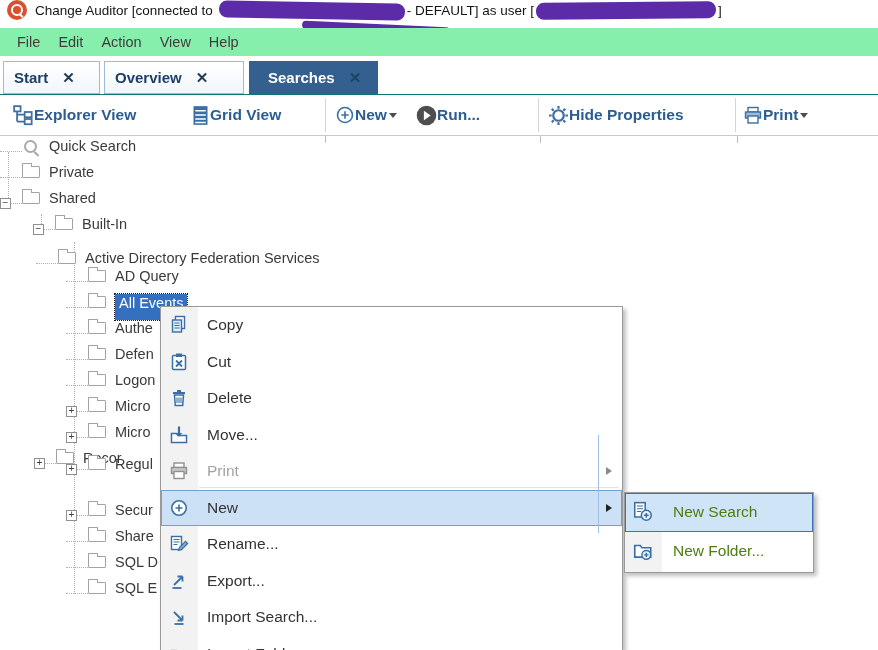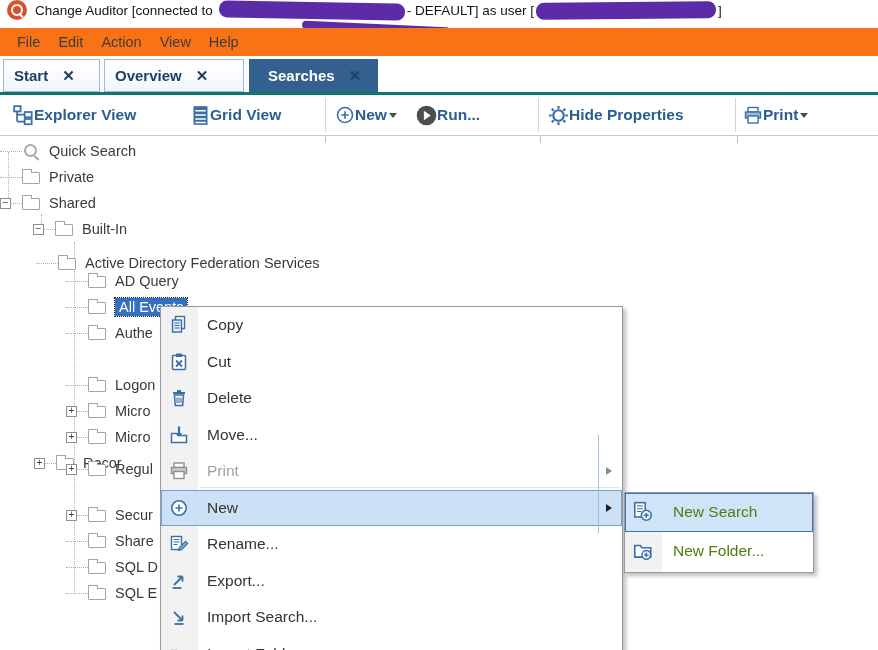--- a/index.html
+++ b/index.html
@@ -16,26 +16,26 @@
     background:#fff; transform:rotate(45deg); transform-origin:0 0; }
   .titletext { margin-left:8px; font-size:13.5px; color:#141414; display:flex; align-items:center; white-space:pre; }
   .redact { display:inline-block; height:17px; background:#5c2ca8; border-radius:8px; vertical-align:middle; }
   .redact.r1 { width:186px; transform:rotate(1deg); margin:0 2px; }
   .redact.r2 { width:180px; transform:rotate(-0.6deg); margin:0 2px; }
   .redact-tail { position:absolute; left:302px; top:24px; width:148px; height:8px;
     background:#5c2ca8; border-radius:5px; transform:rotate(2.6deg); }
 
   
   .menubar { position:absolute; left:0; top:28px; width:878px; height:28px;
-    background:#f97316; display:flex; align-items:center; padding-left:8px; }
+    background:#86efac; display:flex; align-items:center; padding-left:8px; }
   .menubar .mitem { font-size:14.5px; color:#3d3d3d; padding:0 9px; }
 
   
   .tabbar { position:absolute; left:0; top:56px; width:878px; height:39px; background:#fff;
-    border-bottom:3px solid #0f766e; }
+    border-bottom:1px solid #0f766e; }
   .tab { position:absolute; bottom:0; height:33px; display:flex; align-items:center;
     border:1px solid #9fb9d8; background:linear-gradient(#ffffff,#f2f6fb);
     font-size:15px; font-weight:bold; color:#1d3f66; padding:0 10px; }
   .tab .tlabel { margin-right:14px; }
   .tab-close { font-size:15px; font-weight:bold; color:#1e3c5a; }
   .tab-close::after { content:"\2715"; }
   .tab.active { background:#33608f; border-color:#33608f; color:#fff; }
   .tab.active .tab-close { color:#1f4264; }
   .tab.t0 { left:3px;  width:97px; }
   .tab.t1 { left:104px; width:140px; }
@@ -47,21 +47,21 @@
     border-bottom:1px solid #c8c8c8; }
   .tsep { position:absolute; top:3px; height:34px; width:1px; background:#d4d4d4; }
   .tbtn { position:absolute; top:0; height:40px; display:flex; align-items:center; cursor:default; }
   .tbtn .blabel { font-size:15.5px; font-weight:600; color:#2b5d92; white-space:nowrap; }
   .caret { width:0; height:0; border-left:4.5px solid transparent; border-right:4.5px solid transparent;
     border-top:5px solid #4d4d4d; margin-left:2px; }
 
   
   .tree { position:absolute; left:0; top:136px; width:878px; height:514px; background:#fff; }
   .vline { position:absolute; width:0; border-left:1px dotted #b0b0b0; }
-  .trow { position:absolute; left:0; height:26px; display:flex; align-items:center;
+  .trow { position:absolute; left:0; height:26px; display:flex; 
     font-size:14.5px; color:#3a3a3a; white-space:nowrap; }
   .slot { width:22px; flex:none; display:flex; align-items:center; }
   .stub { flex:1; height:0; border-top:1px dotted #b0b0b0; }
   .ebox { width:11px; height:11px; flex:none; border:1px solid #8f8f8f; background:#fff;
     font-size:10px; line-height:8px; text-align:center; color:#3c3c3c; }
   .ebox.minus::after { content:"\2212"; }
   .ebox.plus::after  { content:"+"; }
   .fold { width:18px; height:12px; flex:none; border:1px solid #a3a3a3; border-radius:1px;
     background:#fff; position:relative; margin-top:2px; margin-right:9px; }
   .fold::before { content:""; position:absolute; top:-4px; left:-1px; width:8px; height:3px;
@@ -257,20 +257,27 @@
     <div class="fold"></div>
     <span class="tlab sel">All Events</span>
   </div>
   <div class="trow" style="top:184px; padding-left:66px">
     <div class="slot">
         <div class="stub"></div>
       </div>
     <div class="fold"></div>
     <span class="tlab">Authe</span>
   </div>
+  <div class="trow" style="top:210px; padding-left:66px">
+    <div class="slot">
+        <div class="stub"></div>
+      </div>
+    <div class="fold"></div>
+    <span class="tlab">Defen</span>
+  </div>
   <div class="trow" style="top:236px; padding-left:66px">
     <div class="slot">
         <div class="stub"></div>
       </div>
     <div class="fold"></div>
     <span class="tlab">Logon</span>
   </div>
   <div class="trow" style="top:262px; padding-left:66px">
     <div class="slot">
         <div class="ebox plus"></div>

